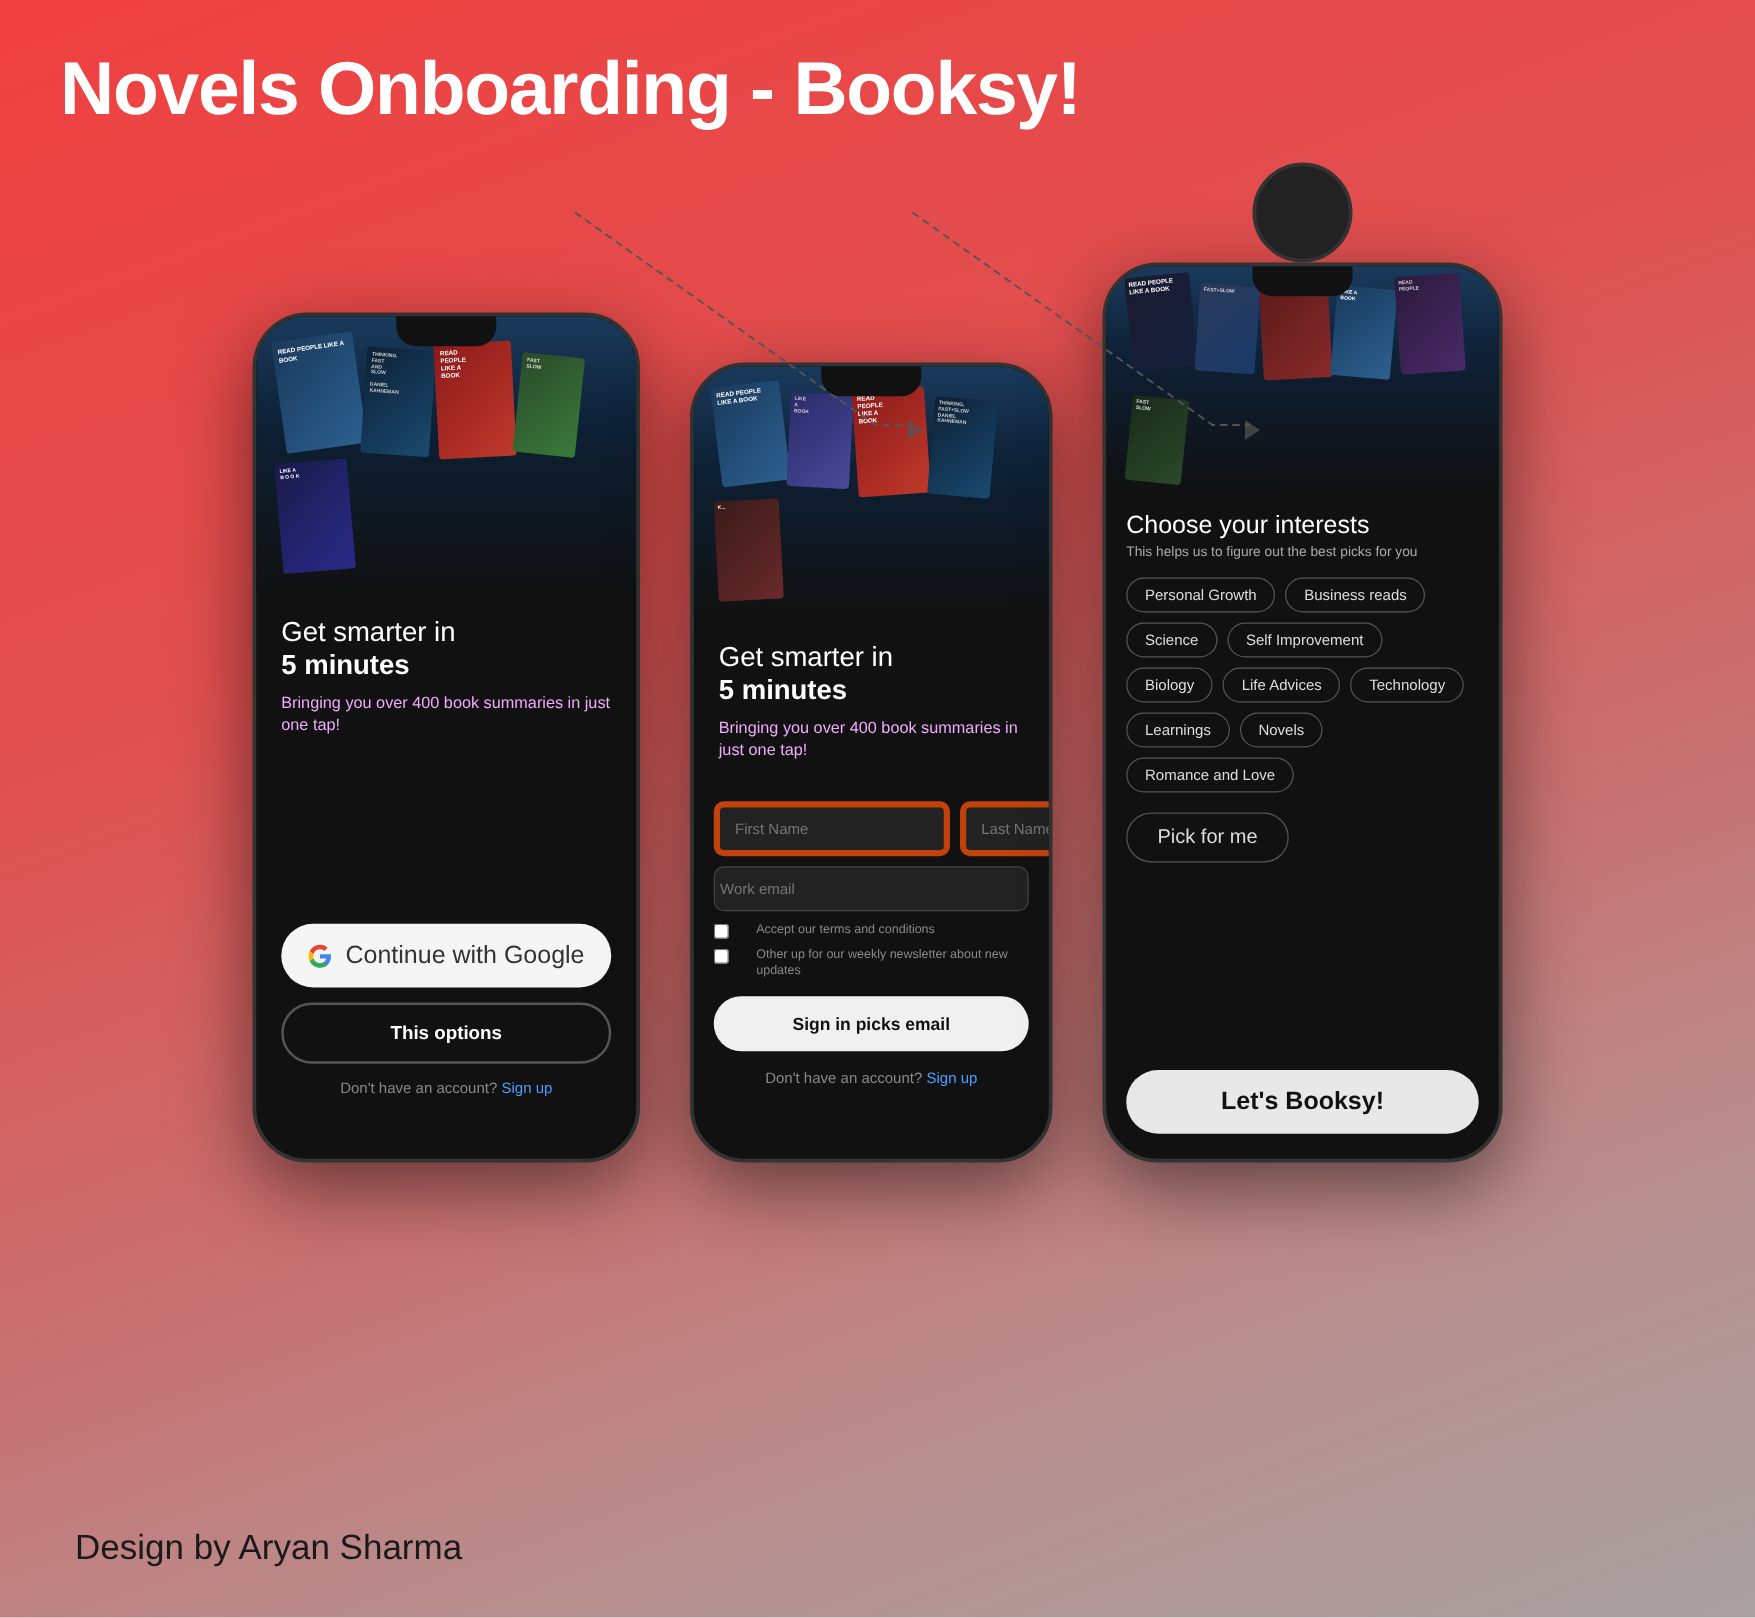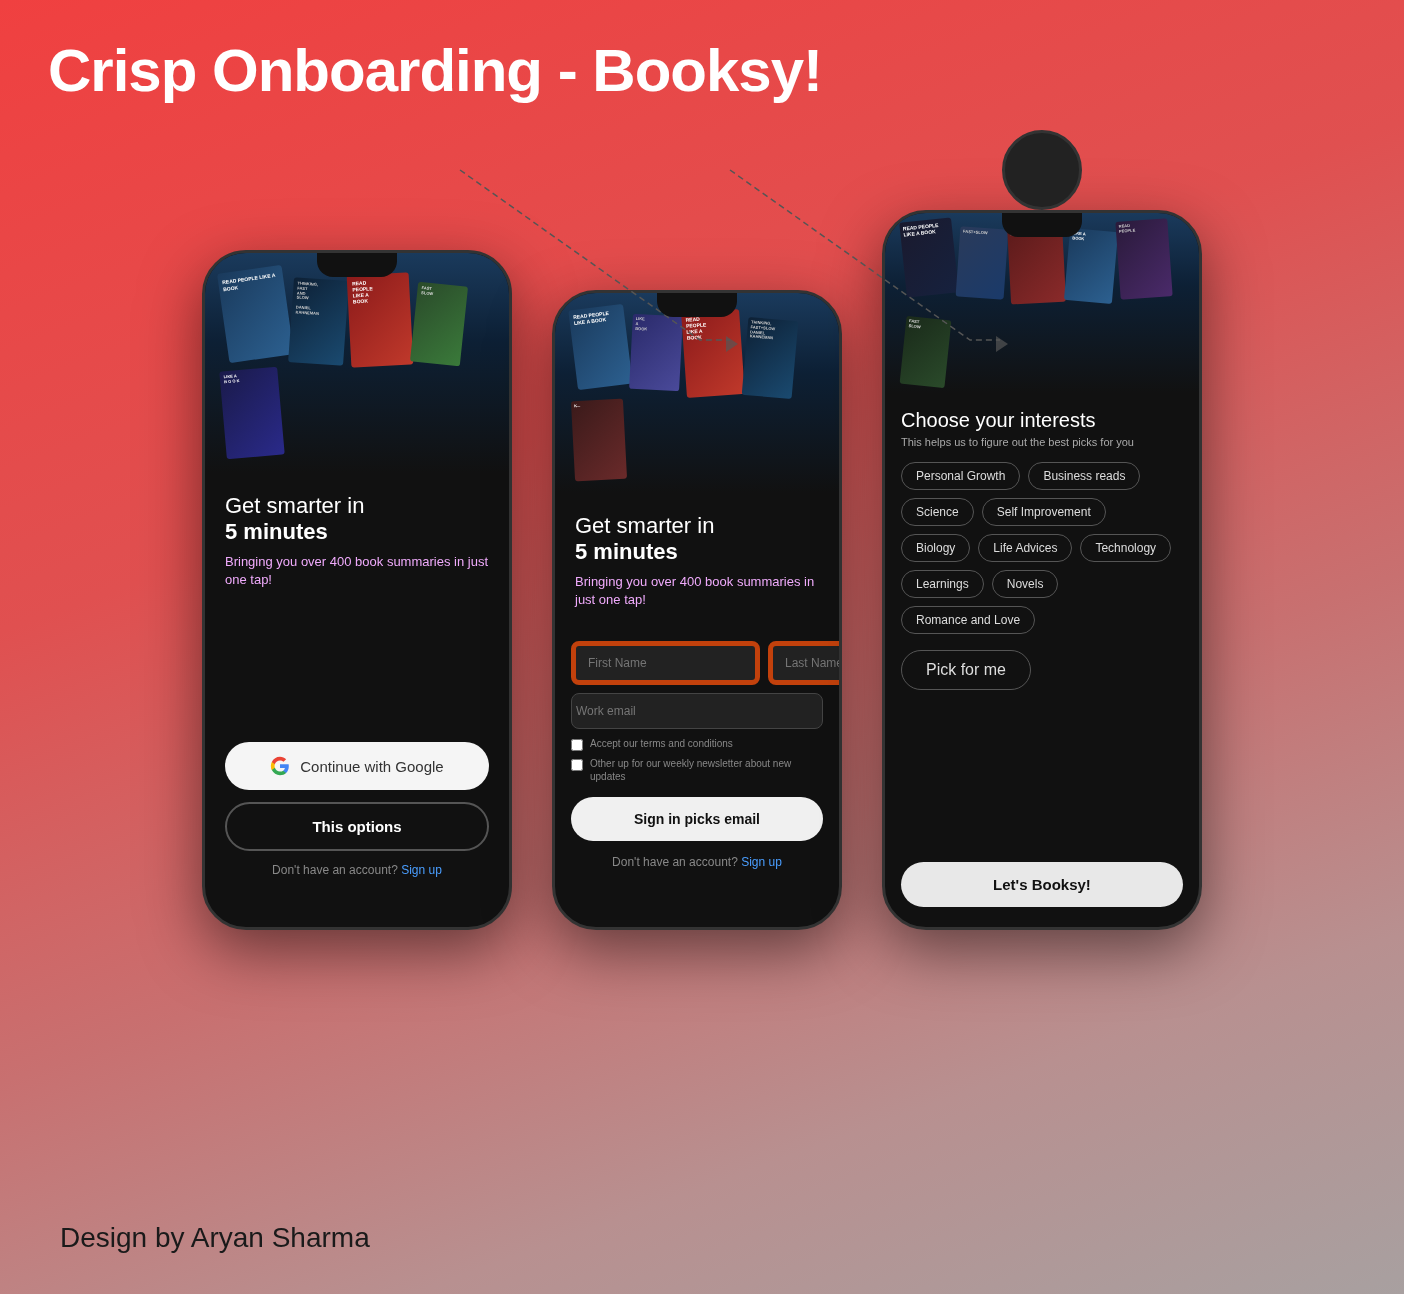--- a/index.html
+++ b/index.html
@@ -145,21 +145,21 @@
     .btn-google {
       display: flex;
       align-items: center;
       justify-content: center;
       gap: 10px;
       background: #f5f5f5;
       color: #333;
       border: none;
       border-radius: 28px;
       padding: 14px 20px;
-      font-size: 15px;
+      font-size: 20px;
       font-weight: 500;
       width: 100%;
       cursor: pointer;
       margin-bottom: 12px;
     }
 
     .google-icon {
       width: 20px;
       height: 20px;
       flex-shrink: 0;
@@ -222,21 +222,21 @@
       color: #bef264;
       font-size: 12px;
       width: 100%;
       outline: none;
       margin-bottom: 8px;
     }
 
     .checkbox-row {
       display: flex;
       align-items: flex-start;
-      gap: 7px;
+      gap: 22px;
       margin-bottom: 6px;
     }
 
     .checkbox-row input {
       width: 12px;
       height: 12px;
       margin-top: 2px;
       accent-color: #4a9eff;
     }
 
@@ -306,21 +306,21 @@
       cursor: pointer;
       margin-bottom: 20px;
     }
 
     .btn-lets-booksy {
       background: #e8e8e8;
       color: #111;
       border: none;
       border-radius: 28px;
       padding: 14px;
-      font-size: 15px;
+      font-size: 20px;
       font-weight: 600;
       width: 100%;
       cursor: pointer;
       position: absolute;
       bottom: 20px;
       left: 16px;
       right: 16px;
       width: calc(100% - 32px);
     }
 
@@ -398,21 +398,21 @@
 
   <polyline points="460,30 700,200 730,200" stroke="#555" stroke-width="1.5" fill="none" stroke-dasharray="6,4"></polyline>
 
   <polyline points="730,30 970,200 1000,200" stroke="#555" stroke-width="1.5" fill="none" stroke-dasharray="6,4"></polyline>
 
   <polygon points="726,196 738,204 726,212" fill="#555" opacity="0.7"></polygon>
   <polygon points="996,196 1008,204 996,212" fill="#555" opacity="0.7"></polygon>
 </svg>
 
 <div class="header">
-  <h1>Crisp Onboarding - Booksy!</h1>
+  <h1>Novels Onboarding - Booksy!</h1>
 </div>
 
 <div class="phones-container">
 
   <div class="phone-wrapper">
     <div class="phone phone-1">
       <div class="phone-notch"></div>
 
       <div class="phone-books phone-books-1">
         <div class="book-stack">

